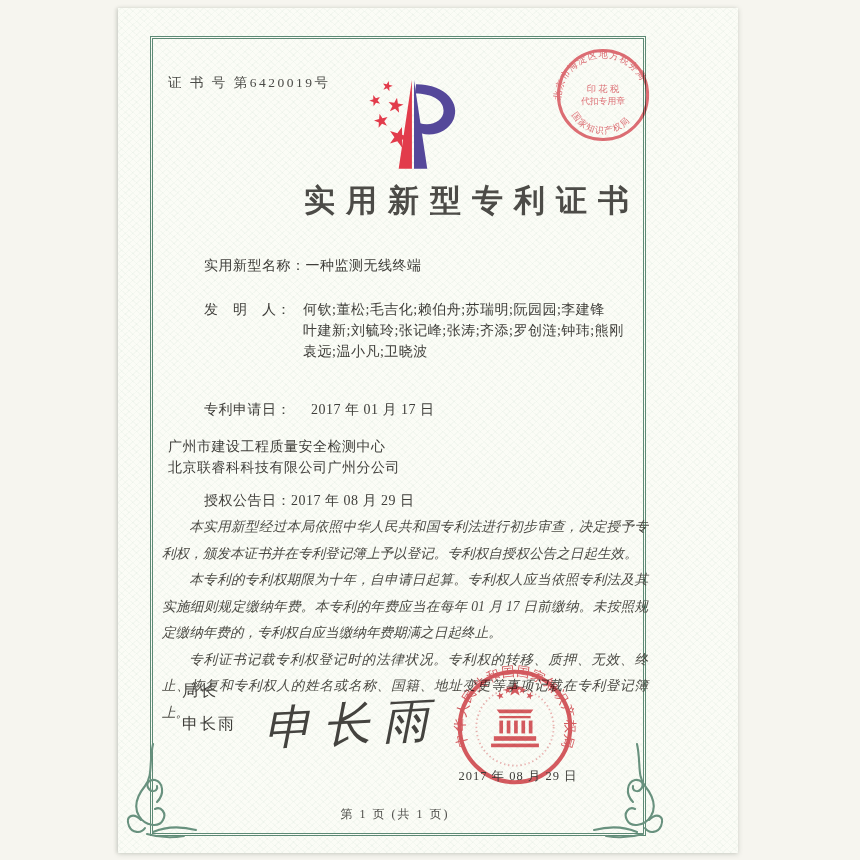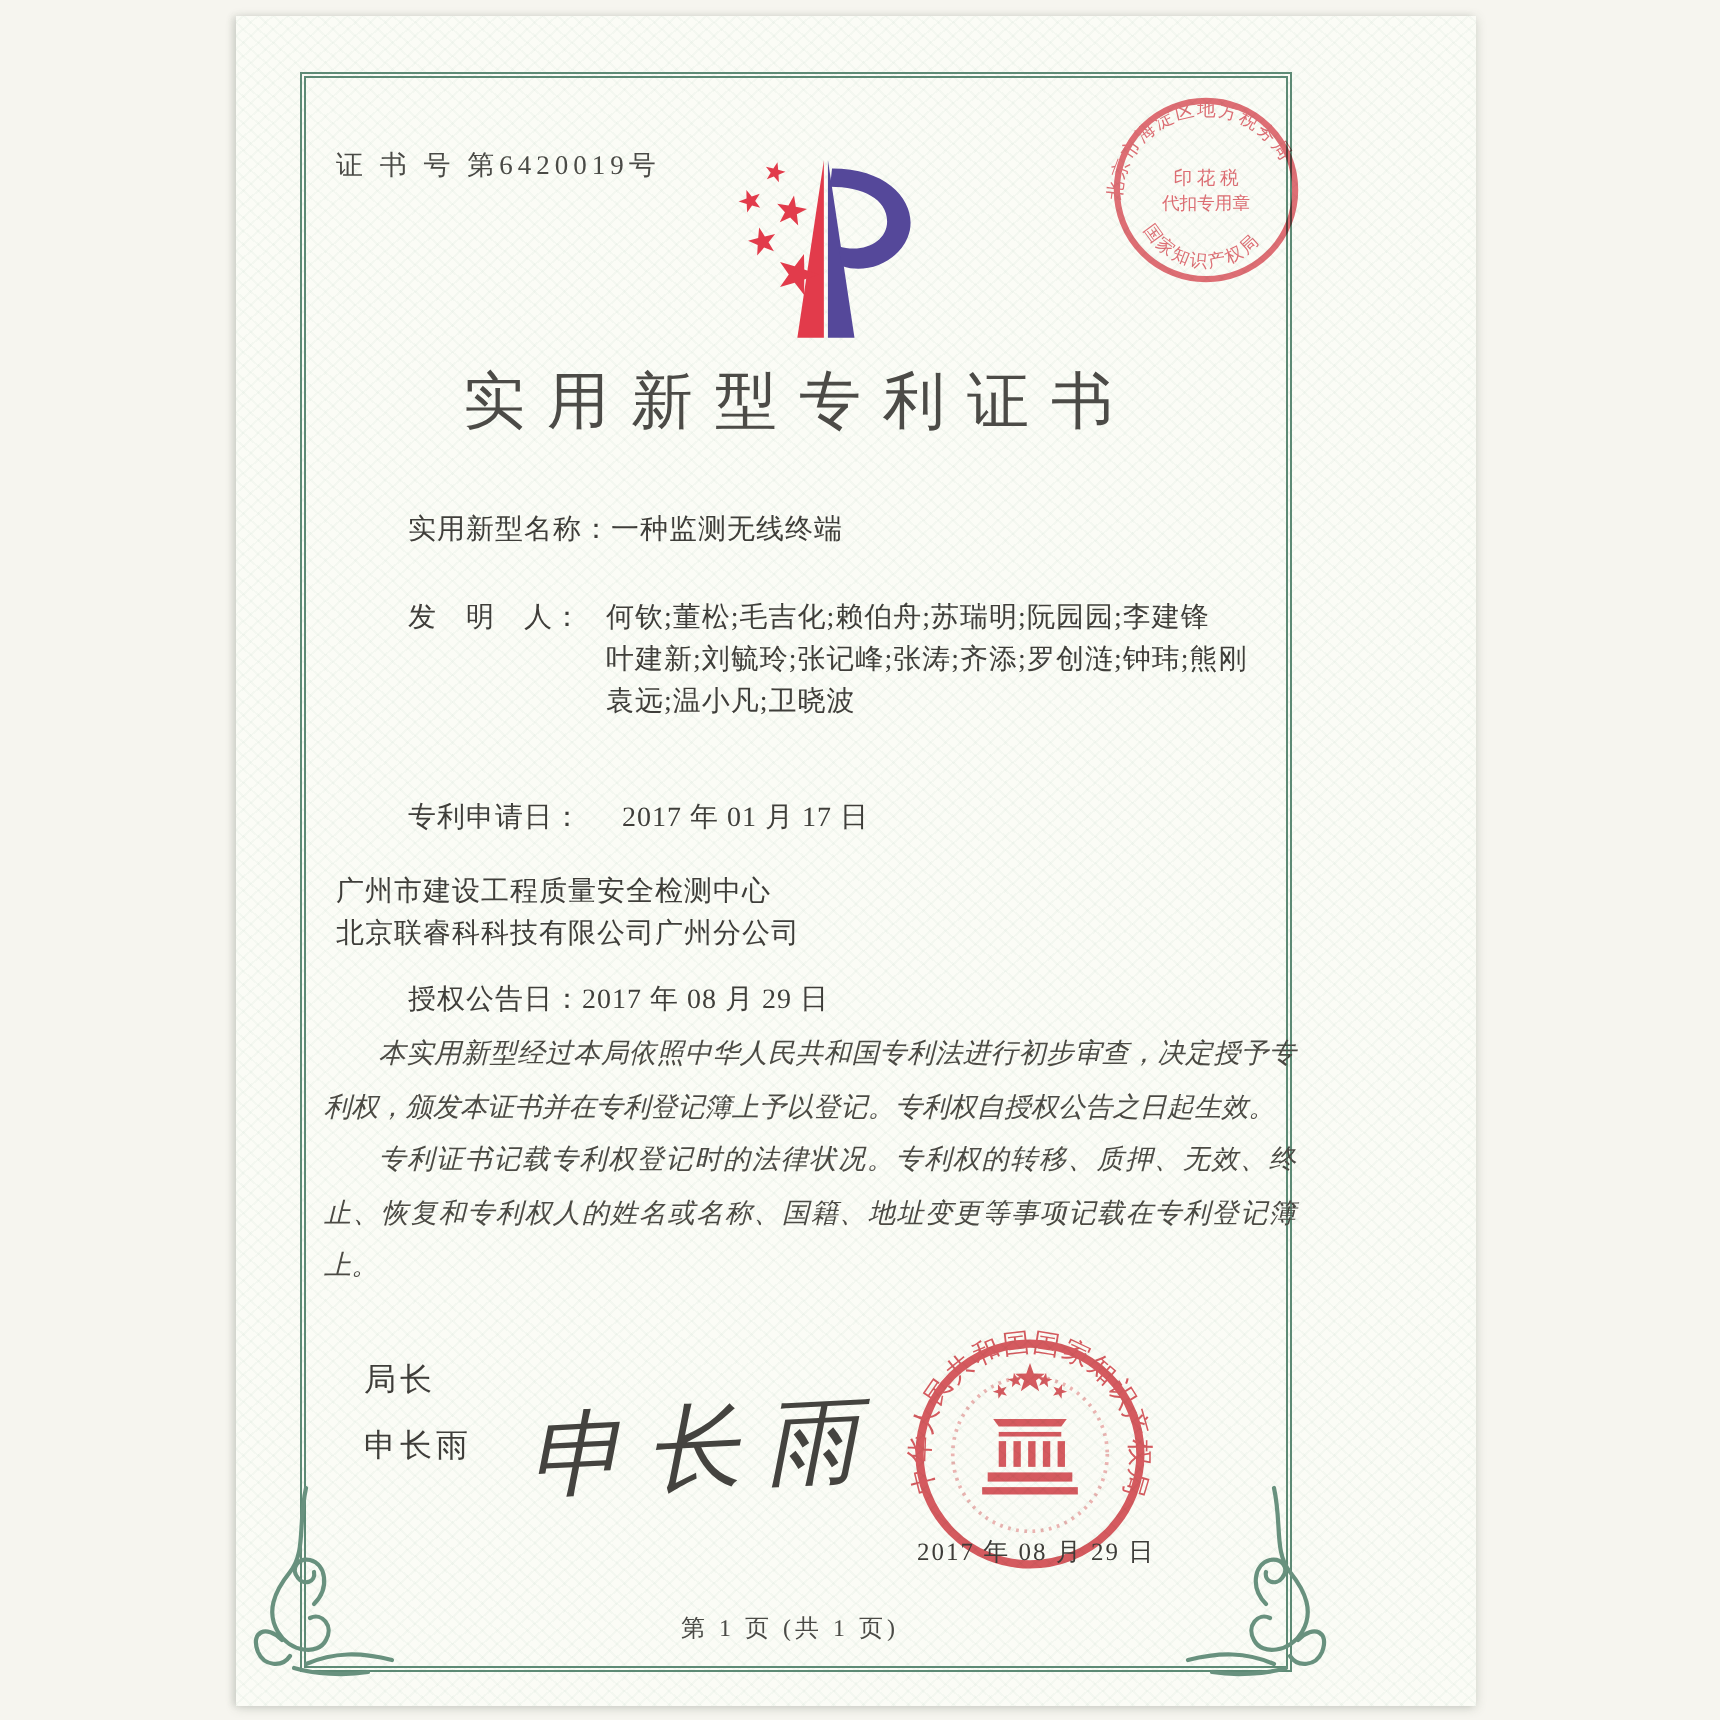--- a/index.html
+++ b/index.html
@@ -21,21 +21,21 @@
     position:absolute;left:32px;top:28px;width:490px;height:794px;
     border:3px double #5d8a75;
   }
   .cert-no{
     position:absolute;left:50px;top:66px;
     font-size:13.5px;letter-spacing:2.5px;color:#4a4a46;white-space:pre;
   }
   .logo{position:absolute;left:227px;top:66px;width:140px;height:102px;}
   .title{
     position:absolute;left:32px;top:172px;width:490px;
-    text-align:center;font-size:31px;font-weight:400;color:#4c4b47;
+    text-align:right;font-size:31px;font-weight:700;color:#4c4b47;
     letter-spacing:11px;padding-left:9px;box-sizing:border-box;
   }
   .row{
     position:absolute;left:50px;width:480px;display:flex;
     font-size:14px;line-height:21px;color:#3f3e3a;letter-spacing:.5px;
   }
   .row .lbl{white-space:pre;flex:0 0 auto;margin-left:36px;}
   .row .val{display:flex;flex-direction:column;}
   #row-name{top:247px;} #row-inventors{top:291px;gap:12px;} #row-patno{top:355px;}
   #row-filing{top:391px;gap:20px;} #row-patentee{top:428px;} #row-grant{top:482px;}
@@ -131,20 +131,21 @@
 
   <div class="row" id="row-grant">
     <span class="lbl">授权公告日：</span>
     <span class="val">
         <span>2017 年 08 月 29 日</span>
       </span>
   </div>
 
   <div class="body-text">
     <p>本实用新型经过本局依照中华人民共和国专利法进行初步审查，决定授予专利权，颁发本证书并在专利登记簿上予以登记。专利权自授权公告之日起生效。</p>
+    <p>本专利的专利权期限为十年，自申请日起算。专利权人应当依照专利法及其实施细则规定缴纳年费。本专利的年费应当在每年 01 月 17 日前缴纳。未按照规定缴纳年费的，专利权自应当缴纳年费期满之日起终止。</p>
     <p>专利证书记载专利权登记时的法律状况。专利权的转移、质押、无效、终止、恢复和专利权人的姓名或名称、国籍、地址变更等事项记载在专利登记簿上。</p>
   </div>
 
   <div class="sig-block">
     <div>局长</div>
     <div>申长雨</div>
   </div>
   <div class="sig-script">申长雨</div>
 
   <div class="seal-official">

